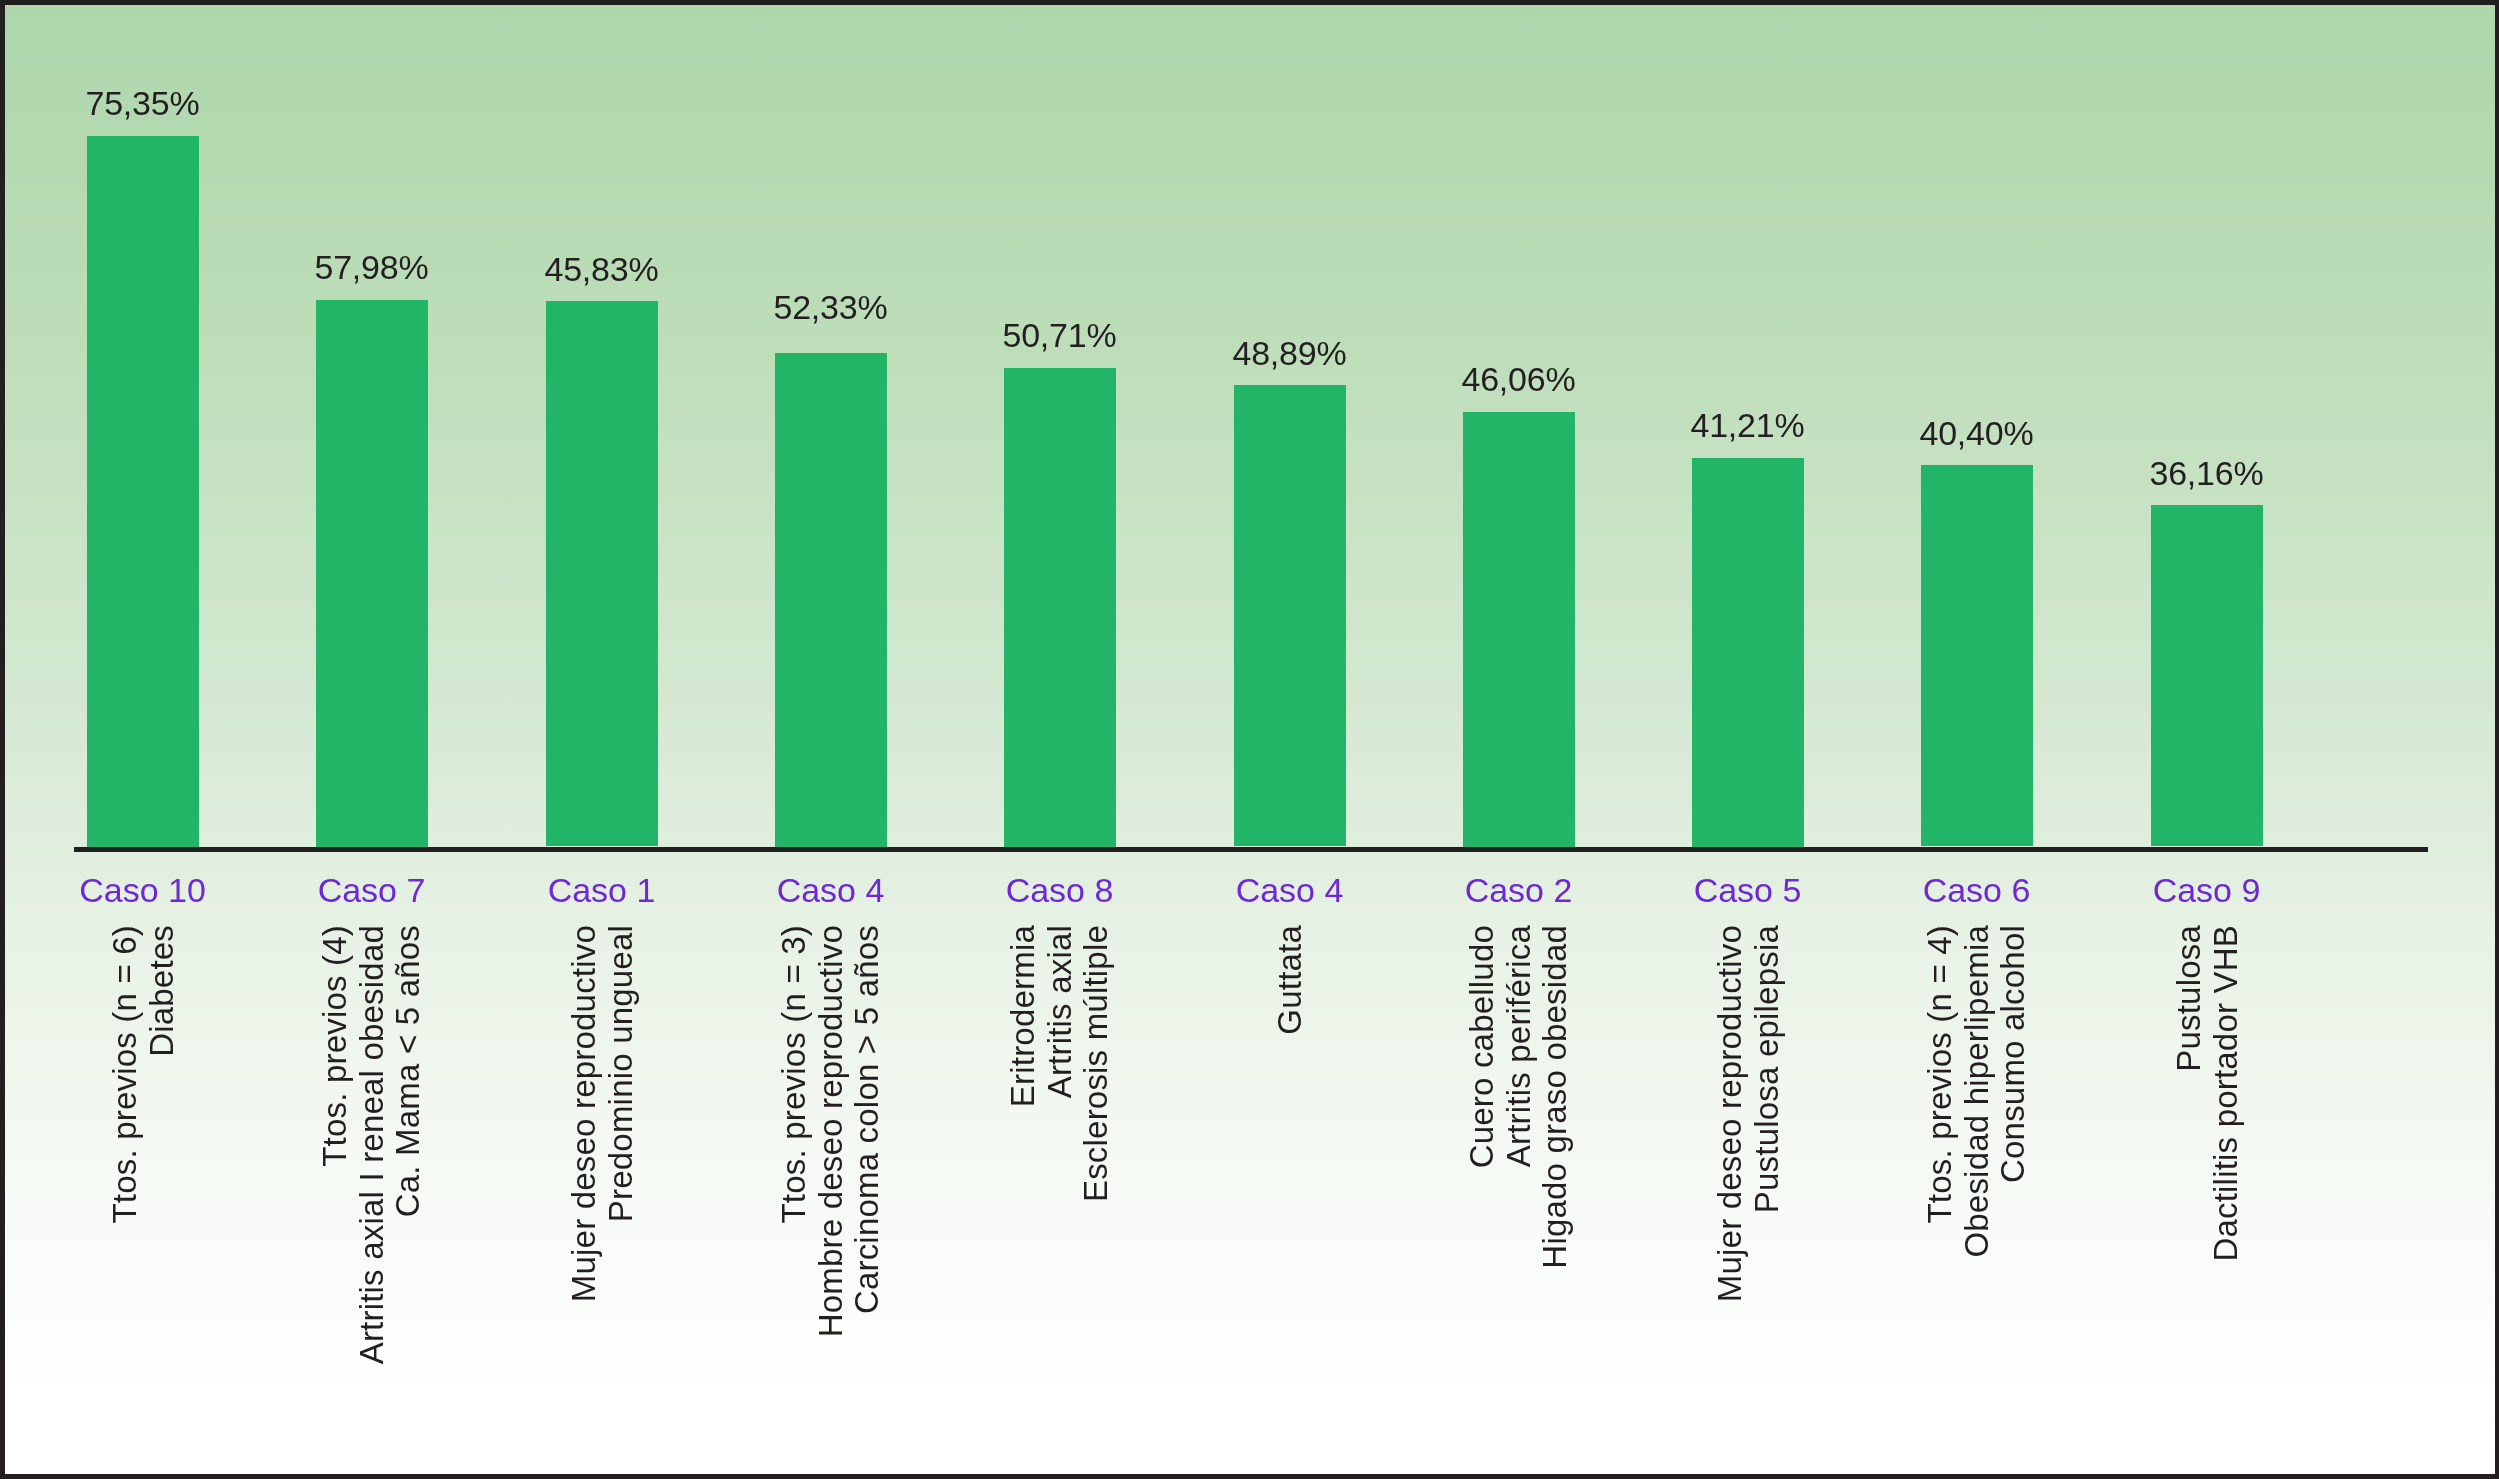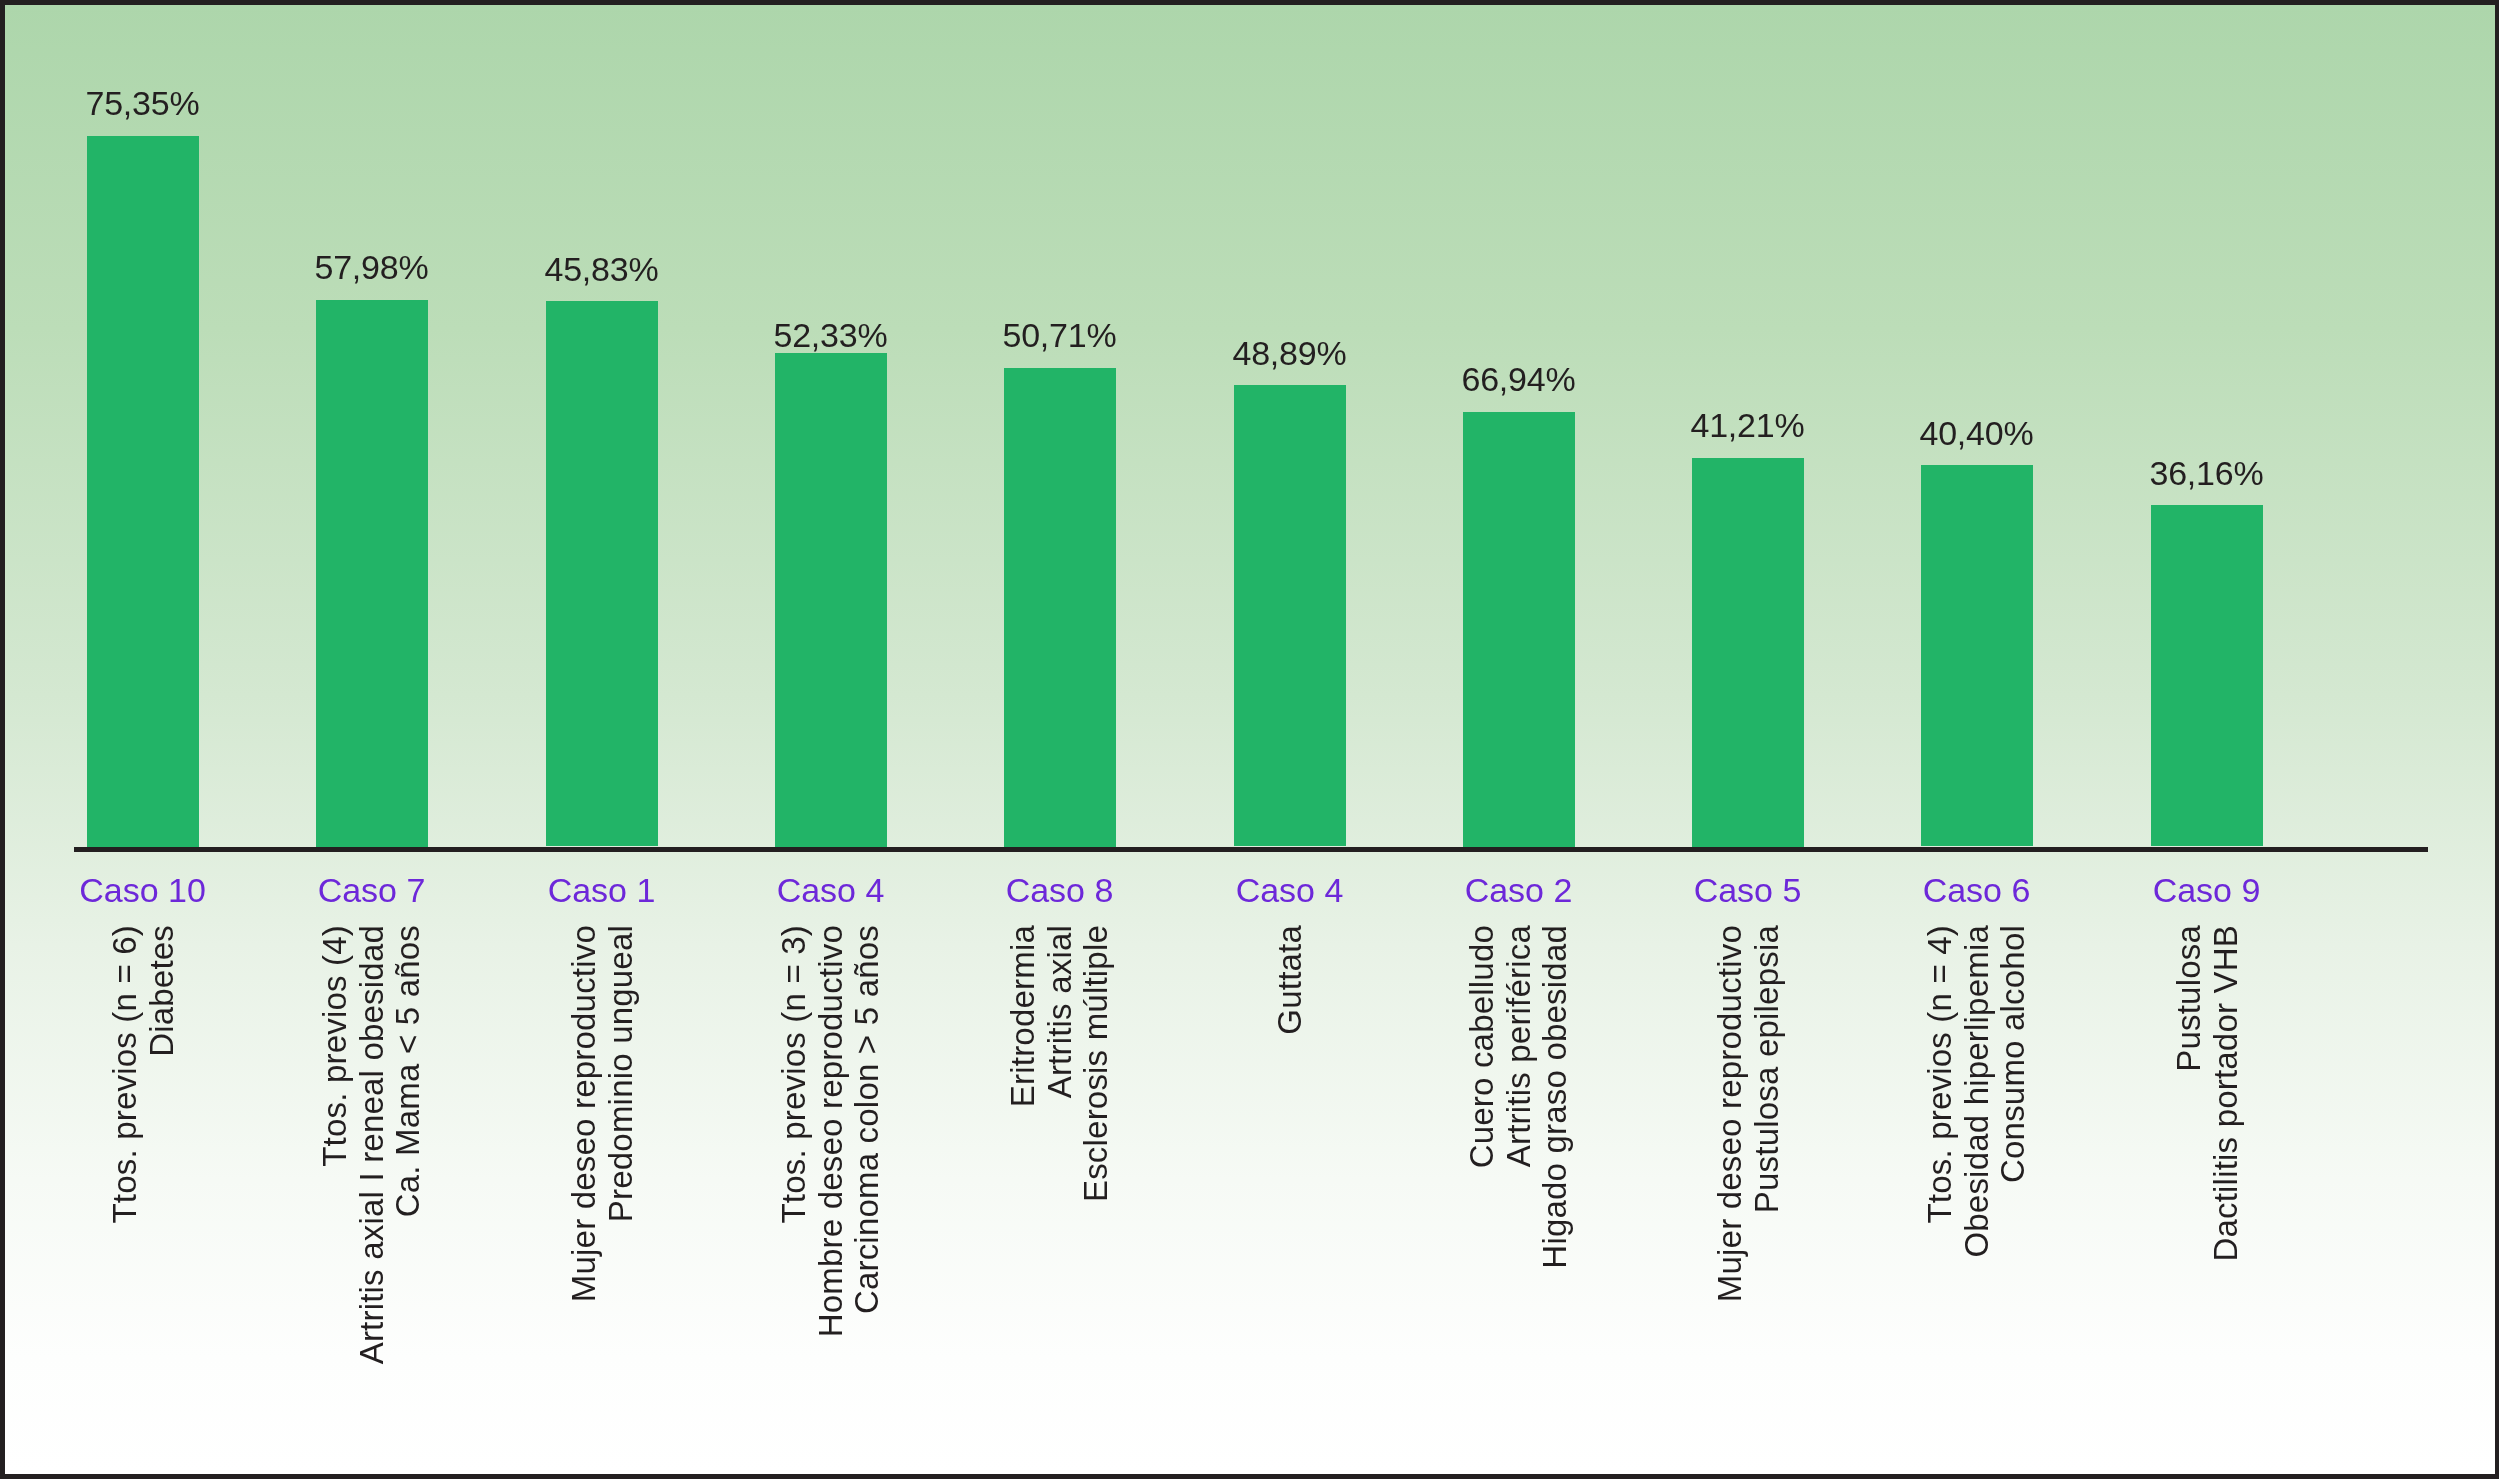--- a/index.html
+++ b/index.html
@@ -113,21 +113,21 @@
       <div class="bar-slot" style="left: 482px;">
         <div class="bar-value" style="top: 245px;">45,83%</div>
         <div class="bar" style="top: 296px; height: 545px; background: rgb(34, 180, 103);"></div>
         <div class="cat-label">Caso 1</div>
         <div class="rot-stack">
           <div class="rot-line">Mujer deseo reproductivo</div>
           <div class="rot-line">Predominio ungueal</div>
         </div>
       </div>
       <div class="bar-slot" style="left: 711px;">
-        <div class="bar-value" style="top: 311px;">52,33%</div>
+        <div class="bar-value" style="top: 283px;">52,33%</div>
         <div class="bar" style="top: 348px; height: 494px; background: rgb(34, 180, 103);"></div>
         <div class="cat-label">Caso 4</div>
         <div class="rot-stack">
           <div class="rot-line">Ttos. previos (n = 3)</div>
           <div class="rot-line">Hombre deseo reproductivo</div>
           <div class="rot-line">Carcinoma colon &gt; 5 años</div>
         </div>
       </div>
       <div class="bar-slot" style="left: 940px;">
         <div class="bar-value" style="top: 311px;">50,71%</div>
@@ -141,21 +141,21 @@
       </div>
       <div class="bar-slot" style="left: 1170px;">
         <div class="bar-value" style="top: 329px;">48,89%</div>
         <div class="bar" style="top: 380px; height: 461px; background: rgb(34, 180, 103);"></div>
         <div class="cat-label">Caso 4</div>
         <div class="rot-stack">
           <div class="rot-line">Guttata</div>
         </div>
       </div>
       <div class="bar-slot" style="left: 1399px;">
-        <div class="bar-value" style="top: 355px;">66,94%</div>
+        <div class="bar-value" style="top: 355px;">46,06%</div>
         <div class="bar" style="top: 407px; height: 435px; background: rgb(34, 180, 103);"></div>
         <div class="cat-label">Caso 2</div>
         <div class="rot-stack">
           <div class="rot-line">Cuero cabelludo</div>
           <div class="rot-line">Artritis periférica</div>
           <div class="rot-line">Higado graso obesidad</div>
         </div>
       </div>
       <div class="bar-slot" style="left: 1628px;">
         <div class="bar-value" style="top: 401px;">41,21%</div>

